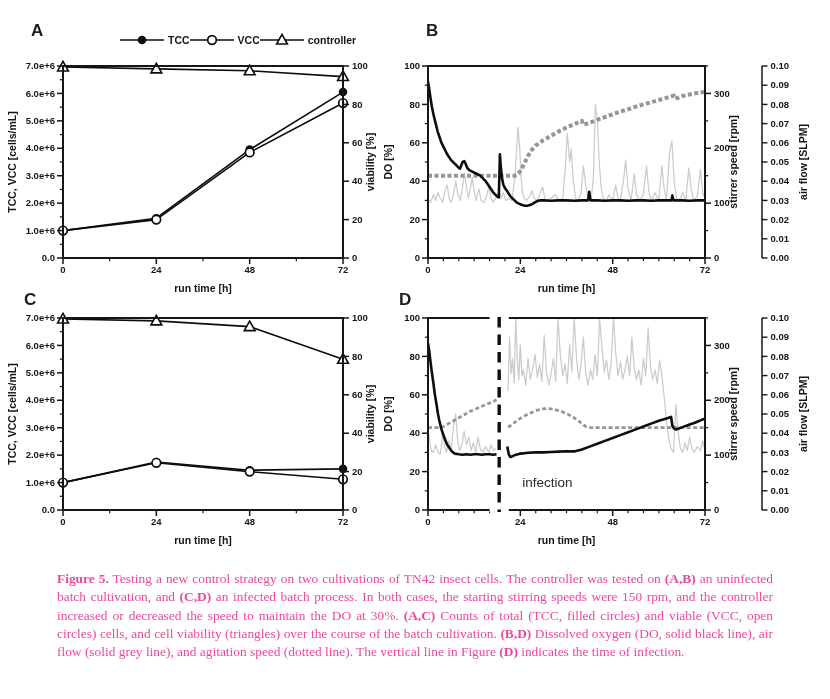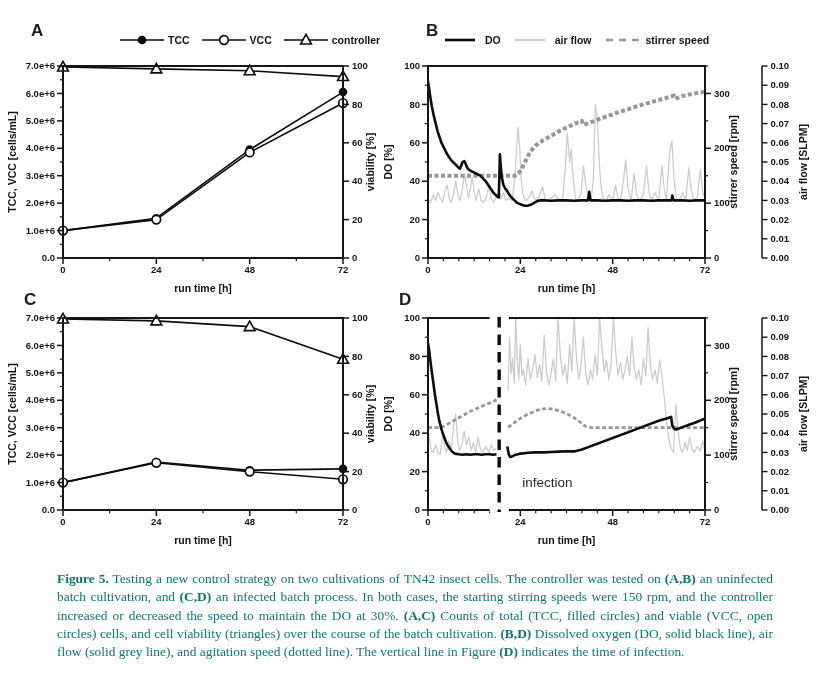--- a/index.html
+++ b/index.html
@@ -1,23 +1,23 @@
 <!DOCTYPE html>
 <html><head>
 <meta charset="utf-8">
 <style>
   html,body{margin:0;padding:0;background:#fff;}
   .stage{position:relative;width:830px;height:699px;background:#ffffff;overflow:hidden;
          font-family:"Liberation Sans",sans-serif;}
   .pletter{position:absolute;font:700 17px "Liberation Sans",sans-serif;color:#1d1d1d;}
-  .legend{position:absolute;display:flex;align-items:center;gap:12px;
+  .legend{position:absolute;display:flex;align-items:center;gap:0;
           font:700 10.5px "Liberation Sans",sans-serif;color:#151515;}
   .litem{display:flex;align-items:center;gap:4px;}
   .caption{position:absolute;left:57px;top:570px;width:716px;
-           font:13.4px/1.37 "Liberation Serif",serif;color:#0f766e;text-align:justify;}
+           font:13.4px/1.37 "Liberation Serif",serif;color:#ec4899;text-align:justify;}
   .caption b{font-weight:700;}
   svg text{fill:#151515;}
   .tk{font:700 9.5px "Liberation Sans",sans-serif;}
   .at{font:700 10.5px "Liberation Sans",sans-serif;}
   .xl{font:700 10.5px "Liberation Sans",sans-serif;}
   .ann{font:400 13.5px "Liberation Sans",sans-serif;fill:#2b2b2b;}
 </style>
 </head>
 <body>
 
@@ -373,35 +373,15 @@
         <span>VCC</span>
       </div>
       <div class="litem">
         <svg width="44" height="14">
           <line x1="0" y1="7" x2="44" y2="7" stroke="#0d0d0d" stroke-width="1.6"></line>
           <path d="M 22 1.4000000000000004 L 27.4 11 L 16.6 11 Z" fill="#fff" stroke="#0d0d0d" stroke-width="1.6"></path>
         </svg>
         <span>controller</span>
       </div>
     </div>
-  <div class="legend" id="legend-b" style="left:443px;top:33px">
-      <div class="litem">
-        <svg width="38" height="14">
-          <line x1="2" y1="7" x2="32" y2="7" stroke="#0d0d0d" stroke-width="2.6"></line>
-        </svg>
-        <span>DO</span>
-      </div>
-      <div class="litem">
-        <svg width="38" height="14">
-          <line x1="2" y1="7" x2="32" y2="7" stroke="#cbcbcb" stroke-width="2"></line>
-        </svg>
-        <span>air flow</span>
-      </div>
-      <div class="litem">
-        <svg width="38" height="14">
-          <line x1="2" y1="7" x2="36" y2="7" stroke="#969696" stroke-width="2.6" stroke-dasharray="7 6"></line>
-        </svg>
-        <span>stirrer speed</span>
-      </div>
-    </div>
 
   <div class="caption" id="caption"><b>Figure 5.</b><span> Testing a new control strategy on two cultivations of TN42 insect cells. The controller was tested on </span><b>(A,B)</b><span> an uninfected batch cultivation, and </span><b>(C,D)</b><span> an infected batch process. In both cases, the starting stirring speeds were 150 rpm, and the controller increased or decreased the speed to maintain the DO at 30%. </span><b>(A,C)</b><span> Counts of total (TCC, filled circles) and viable (VCC, open circles) cells, and cell viability (triangles) over the course of the batch cultivation. </span><b>(B,D)</b><span> Dissolved oxygen (DO, solid black line), air flow (solid grey line), and agitation speed (dotted line). The vertical line in Figure </span><b>(D)</b><span> indicates the time of infection.</span></div>
 </div>
 
 </body></html>

